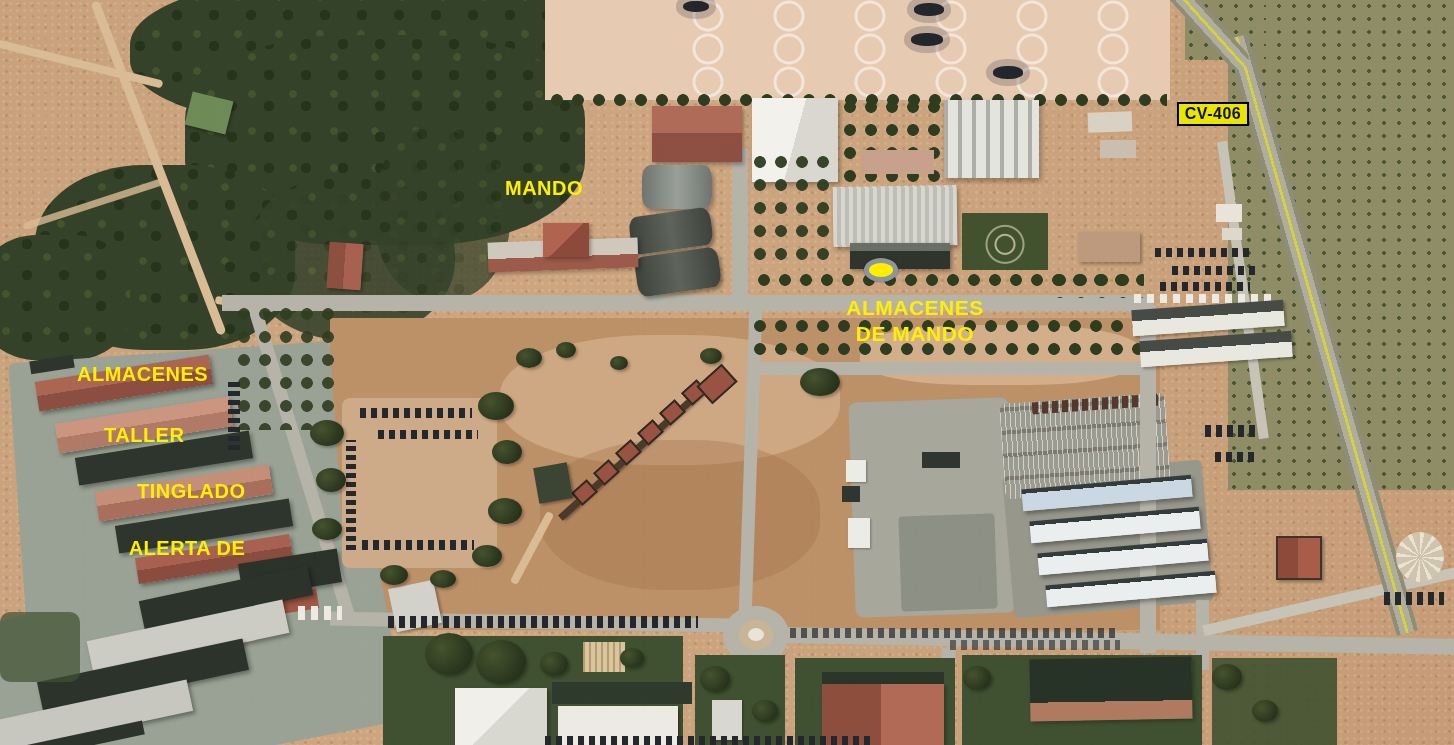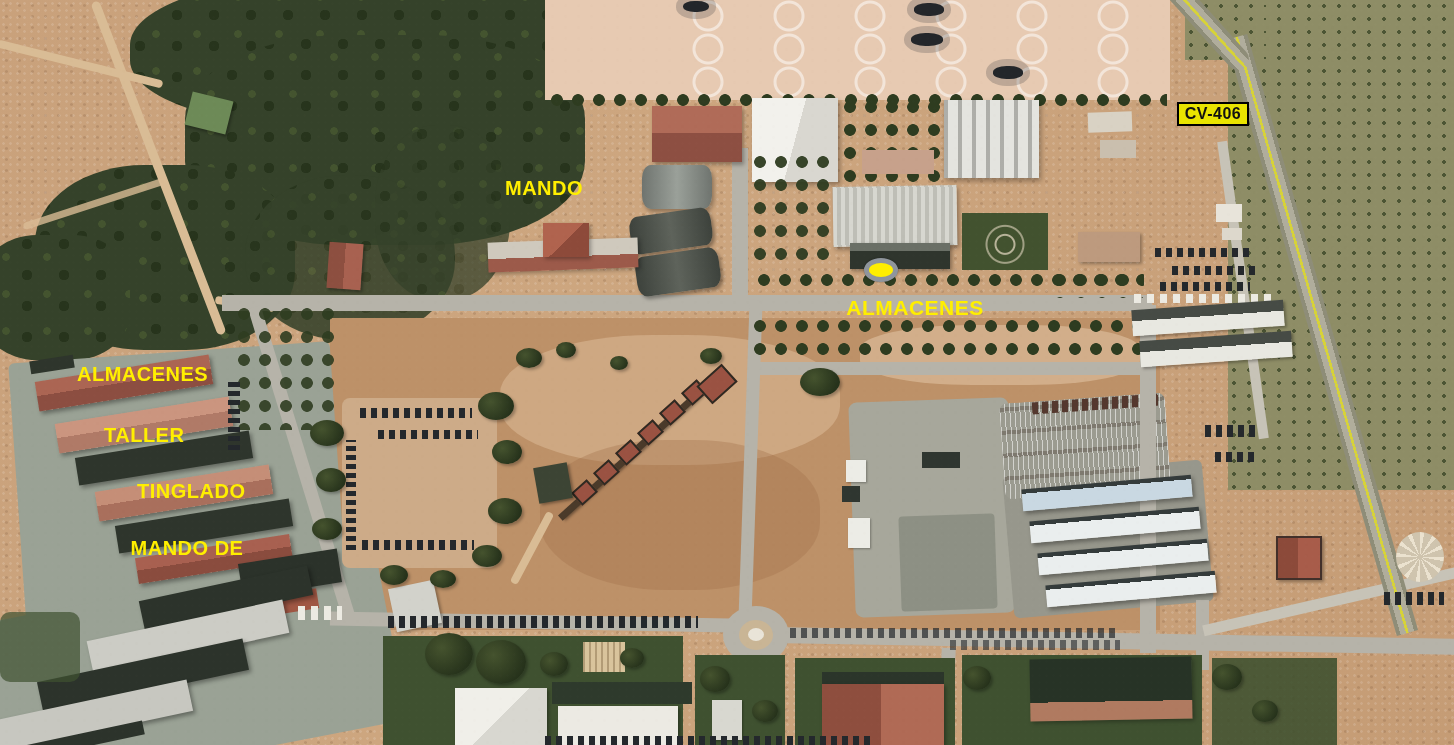--- a/index.html
+++ b/index.html
@@ -234,23 +234,24 @@
   <div class="dash-h" style="left:950px;top:640px;width:170px;height:10px;opacity:.6"></div>
   <div class="dash-h" style="left:545px;top:736px;width:330px;height:9px"></div>
 
   <div class="abs speckle" style="left:0;top:0;width:1454px;height:745px;opacity:.06;pointer-events:none"></div>
 
   <div class="abs" style="left:864px;top:258px;width:24px;height:14px;border-radius:50%;background:#ffee00;border:5px solid #8f959c;box-shadow:0 0 2px rgba(0,0,0,.4)"></div>
 
   <div class="lbl" style="left:505px;top:177px;font-size:20px;color:#ffef00">MANDO</div>
   <div class="lbl" style="left:830px;top:295px;width:170px;font-size:21px;line-height:26px;color:#ffef00;text-align:center;white-space:normal">
     <div>ALMACENES</div>
+    <div>DE MANDO</div>
   </div>
   <div class="lbl" style="left:77px;top:363px;font-size:20px;color:#ffef00">ALMACENES</div>
   <div class="lbl" style="left:104px;top:424px;font-size:20px;color:#ffef00">TALLER</div>
   <div class="lbl" style="left:137px;top:480px;font-size:20px;color:#ffef00">TINGLADO</div>
   <div class="lbl" style="left:97px;top:535px;width:180px;font-size:20px;line-height:27px;color:#ffef00;text-align:center;white-space:normal">
-    <div>MANDO DE</div>
+    <div>ALERTA DE</div>
   </div>
 
   <div class="lbl" style="left:1177px;top:102px;width:68px;height:20px;background:#e9e400;border:2px solid #000;color:#111;font-size:16px;line-height:20px;text-align:center">CV-406</div>
 
 </div>
 
 </body></html>

